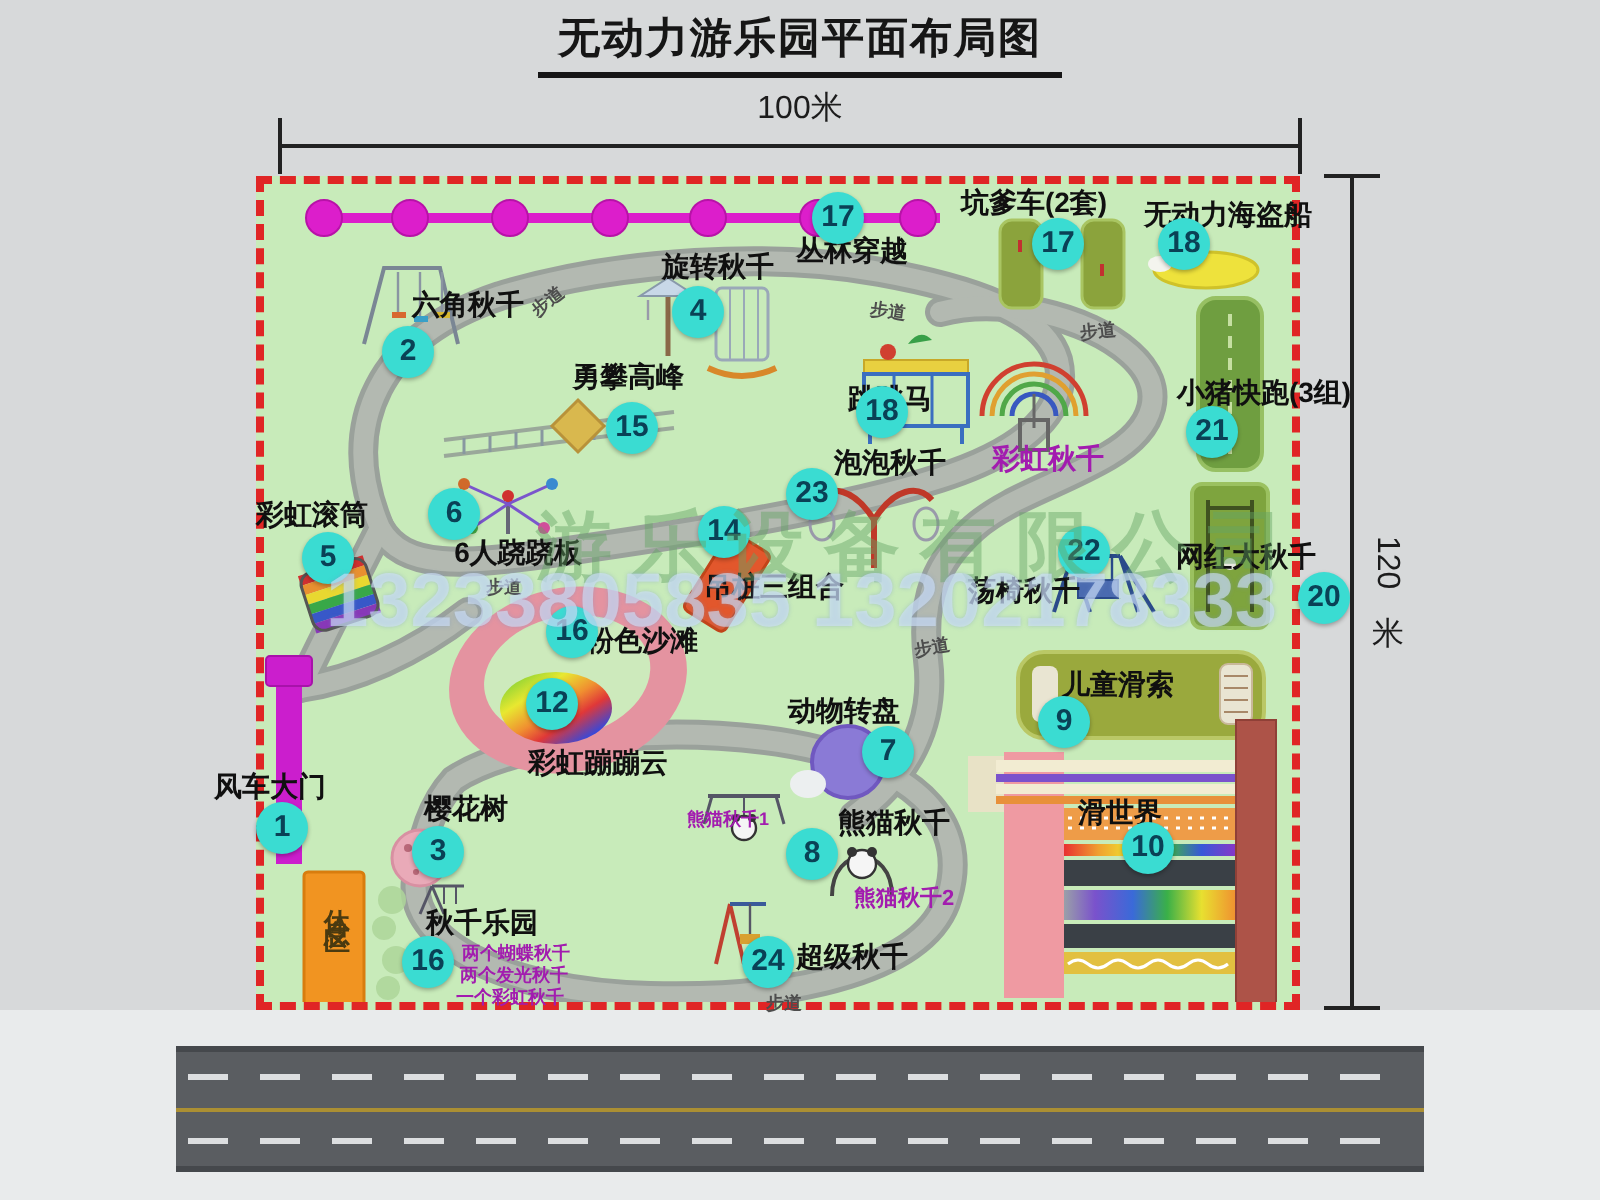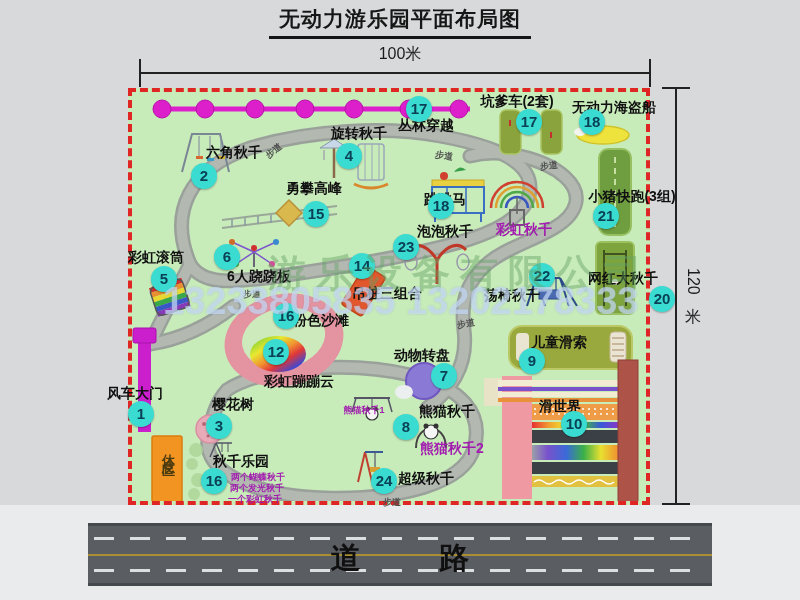--- a/index.html
+++ b/index.html
@@ -417,35 +417,34 @@
       <div class="marker" style="left: 461px; top: 111px;">21</div>
       <div class="feat-label" style="left: 500px; top: 105px;">小猪快跑(3组)</div>
       <div class="marker" style="left: 397px; top: 171px;">22</div>
       <div class="feat-label" style="left: 380px; top: 204px;">荡椅秋千</div>
       <div class="marker" style="left: 261px; top: 142px;">23</div>
       <div class="feat-label" style="left: 313px; top: 140px;">泡泡秋千</div>
       <div class="marker" style="left: 239px; top: 376px;">24</div>
       <div class="feat-label" style="left: 294px; top: 387px;">超级秋千</div>
       <div class="annot" style="left: 392px; top: 138px; font-size: 14px;">彩虹秋千</div>
       <div class="annot" style="left: 232px; top: 318px; font-size: 9px;">熊猫秋千1</div>
-      <div class="annot" style="left: 320px; top: 357px; font-size: 14px;">熊猫秋千2</div>
+      <div class="annot" style="left: 320px; top: 357px; font-size: 11px;">熊猫秋千2</div>
       <div class="annot" style="left: 126px; top: 385px; font-size: 9px;">两个蝴蝶秋千</div>
       <div class="annot" style="left: 125px; top: 396px; font-size: 9px;">两个发光秋千</div>
       <div class="annot" style="left: 123px; top: 407px; font-size: 9px;">一个彩虹秋千</div>
       <div class="path-label" style="left: 142px; top: 59px; --r: -38deg;">步道</div>
       <div class="path-label" style="left: 312px; top: 64px; --r: 8deg;">步道</div>
       <div class="path-label" style="left: 417px; top: 74px; --r: -6deg;">步道</div>
       <div class="path-label" style="left: 120px; top: 202px; --r: 0deg;">步道</div>
       <div class="path-label" style="left: 334px; top: 232px; --r: -10deg;">步道</div>
       <div class="path-label" style="left: 260px; top: 410px; --r: 0deg;">步道</div>
     </div>
 </div>
 
 <div id="wm-company">游乐设备有限公司</div>
 <div id="wm-phone">13233805835 13202178333</div>
 
 <div id="lower-band"></div>
 <div id="road">
   <div class="lane" id="lane-top"></div>
   <div id="road-center"></div>
   <div class="lane" id="lane-bottom"></div>
-  <div id="road-label">道 路</div>
 </div>
 
 </body></html>

